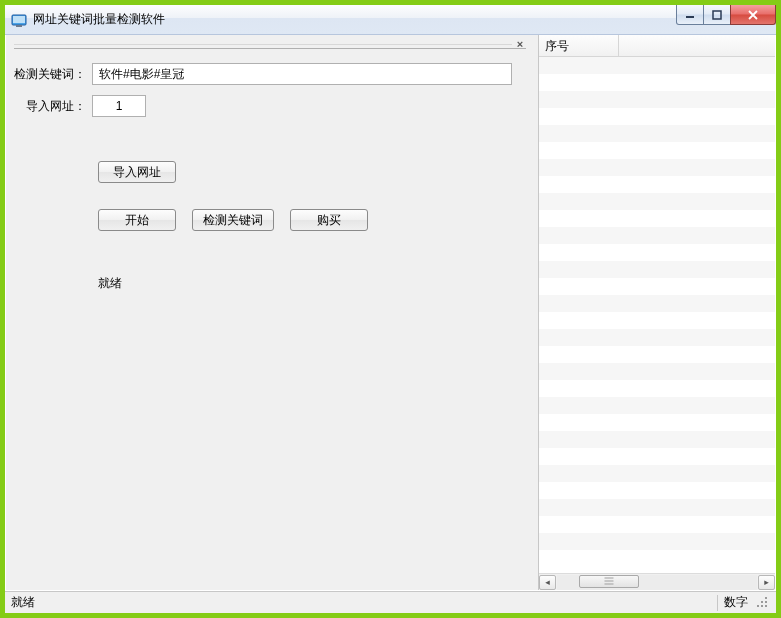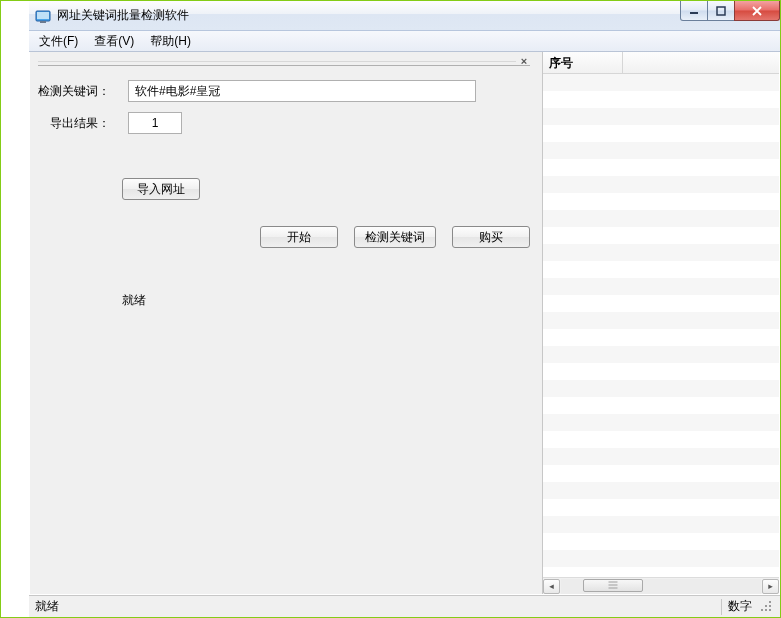--- a/index.html
+++ b/index.html
@@ -4,25 +4,24 @@
 <style>
   * { box-sizing: border-box; }
   html, body {
     margin: 0; padding: 0;
     font-family: "Microsoft YaHei", "SimSun", Tahoma, sans-serif;
     font-size: 12px;
     background: #fff;
   }
   .window {
     width: 781px; height: 618px;
-    border: 1px solid #84cc16;
+    border: 5px solid #84cc16;
     background: #fff;
     display: flex; flex-direction: column;
     position: relative;
-    padding-left: 28px;
   }
   .titlebar {
     height: 30px;
     background: linear-gradient(to bottom, #fdfdfe 0%, #eef2f8 45%, #dde6f3 46%, #dfe8f4 100%);
     border-bottom: 1px solid #b7c6dd;
     display: flex; align-items: center;
     padding-left: 6px;
     position: relative;
   }
   .titlebar .app-icon {
@@ -105,37 +104,36 @@
     font-weight: bold;
     font-size: 11px;
     line-height: 11px;
     text-align: center;
     cursor: default;
   }
 
   .form-row {
     display: flex; align-items: center;
     margin-bottom: 10px;
-    gap: 12px;
   }
   .form-label {
     width: 78px;
     text-align: right;
     padding-right: 6px;
     color: #000;
   }
   .text-input {
     border: 1px solid #b0b0b0;
     background: #fff;
     height: 22px;
     padding: 2px 6px;
     font-family: inherit;
     font-size: 12px;
   }
-  .text-input.keywords { width: 348px; }
+  .text-input.keywords { width: 420px; }
   .text-input.threads { width: 54px; text-align: center; }
 
   .btn {
     border: 1px solid #8a8a8a;
     background: linear-gradient(to bottom, #fdfdfd 0%, #f1f1f1 48%, #e6e6e6 52%, #f0f0f0 100%);
     height: 22px;
     padding: 0 10px;
     font-family: Liberation Sans, sans-serif; font-size: 12px;
     border-radius: 3px;
     cursor: default;
@@ -163,21 +161,20 @@
     width: 237px;
     background: #fff;
     border-left: 1px solid #c7c7c7;
     display: flex; flex-direction: column;
   }
   .list-header {
     height: 22px;
     background: linear-gradient(to bottom, #fdfdfd 0%, #f1f1f1 100%);
     border-bottom: 1px solid #d6d6d6;
     display: flex;
-    font-weight: bold;
   }
   .list-col {
     border-right: 1px solid #d6d6d6;
     padding: 3px 6px;
     color: #000;
     font-size: 12px;
   }
   .list-col.c1 { width: 80px; }
   .list-col.c2 { flex: 1; }
   .list-body {
@@ -283,48 +280,43 @@
           </svg>
       </div>
       <div class="win-btn close">
         <svg width="12" height="10" viewBox="0 0 12 10">
             <path d="M2 1 L10 9 M10 1 L2 9" stroke="#fff" stroke-width="1.8"></path>
           </svg>
       </div>
     </div>
   </div>
 
-  <div class="menubar">
-    <div class="menu-item">文件(F)</div>
-    <div class="menu-item">查看(V)</div>
-    <div class="menu-item">帮助(H)</div>
-  </div>
 
   <div class="client">
 
     <div class="left-pane">
       <div class="pane-header">
         <span class="pane-close">×</span>
       </div>
 
       <div class="form-row">
         <span class="form-label">检测关键词：</span>
         <input class="text-input keywords" type="text" value="软件#电影#皇冠" style="">
       </div>
 
       <div class="form-row">
-        <span class="form-label">导出结果：</span>
+        <span class="form-label">导入网址：</span>
         <input class="text-input threads" type="text" value="1" style="">
       </div>
 
       <div class="btn-row first">
         <button class="btn">导入网址</button>
       </div>
 
-      <div class="btn-row" style="margin-top:26px;justify-content:flex-end;">
+      <div class="btn-row" style="margin-top:26px;">
         <button class="btn">开始</button>
         <button class="btn">检测关键词</button>
         <button class="btn">购买</button>
       </div>
 
       <div class="status-left">就绪</div>
     </div>
 
     <div class="splitter"></div>
 

